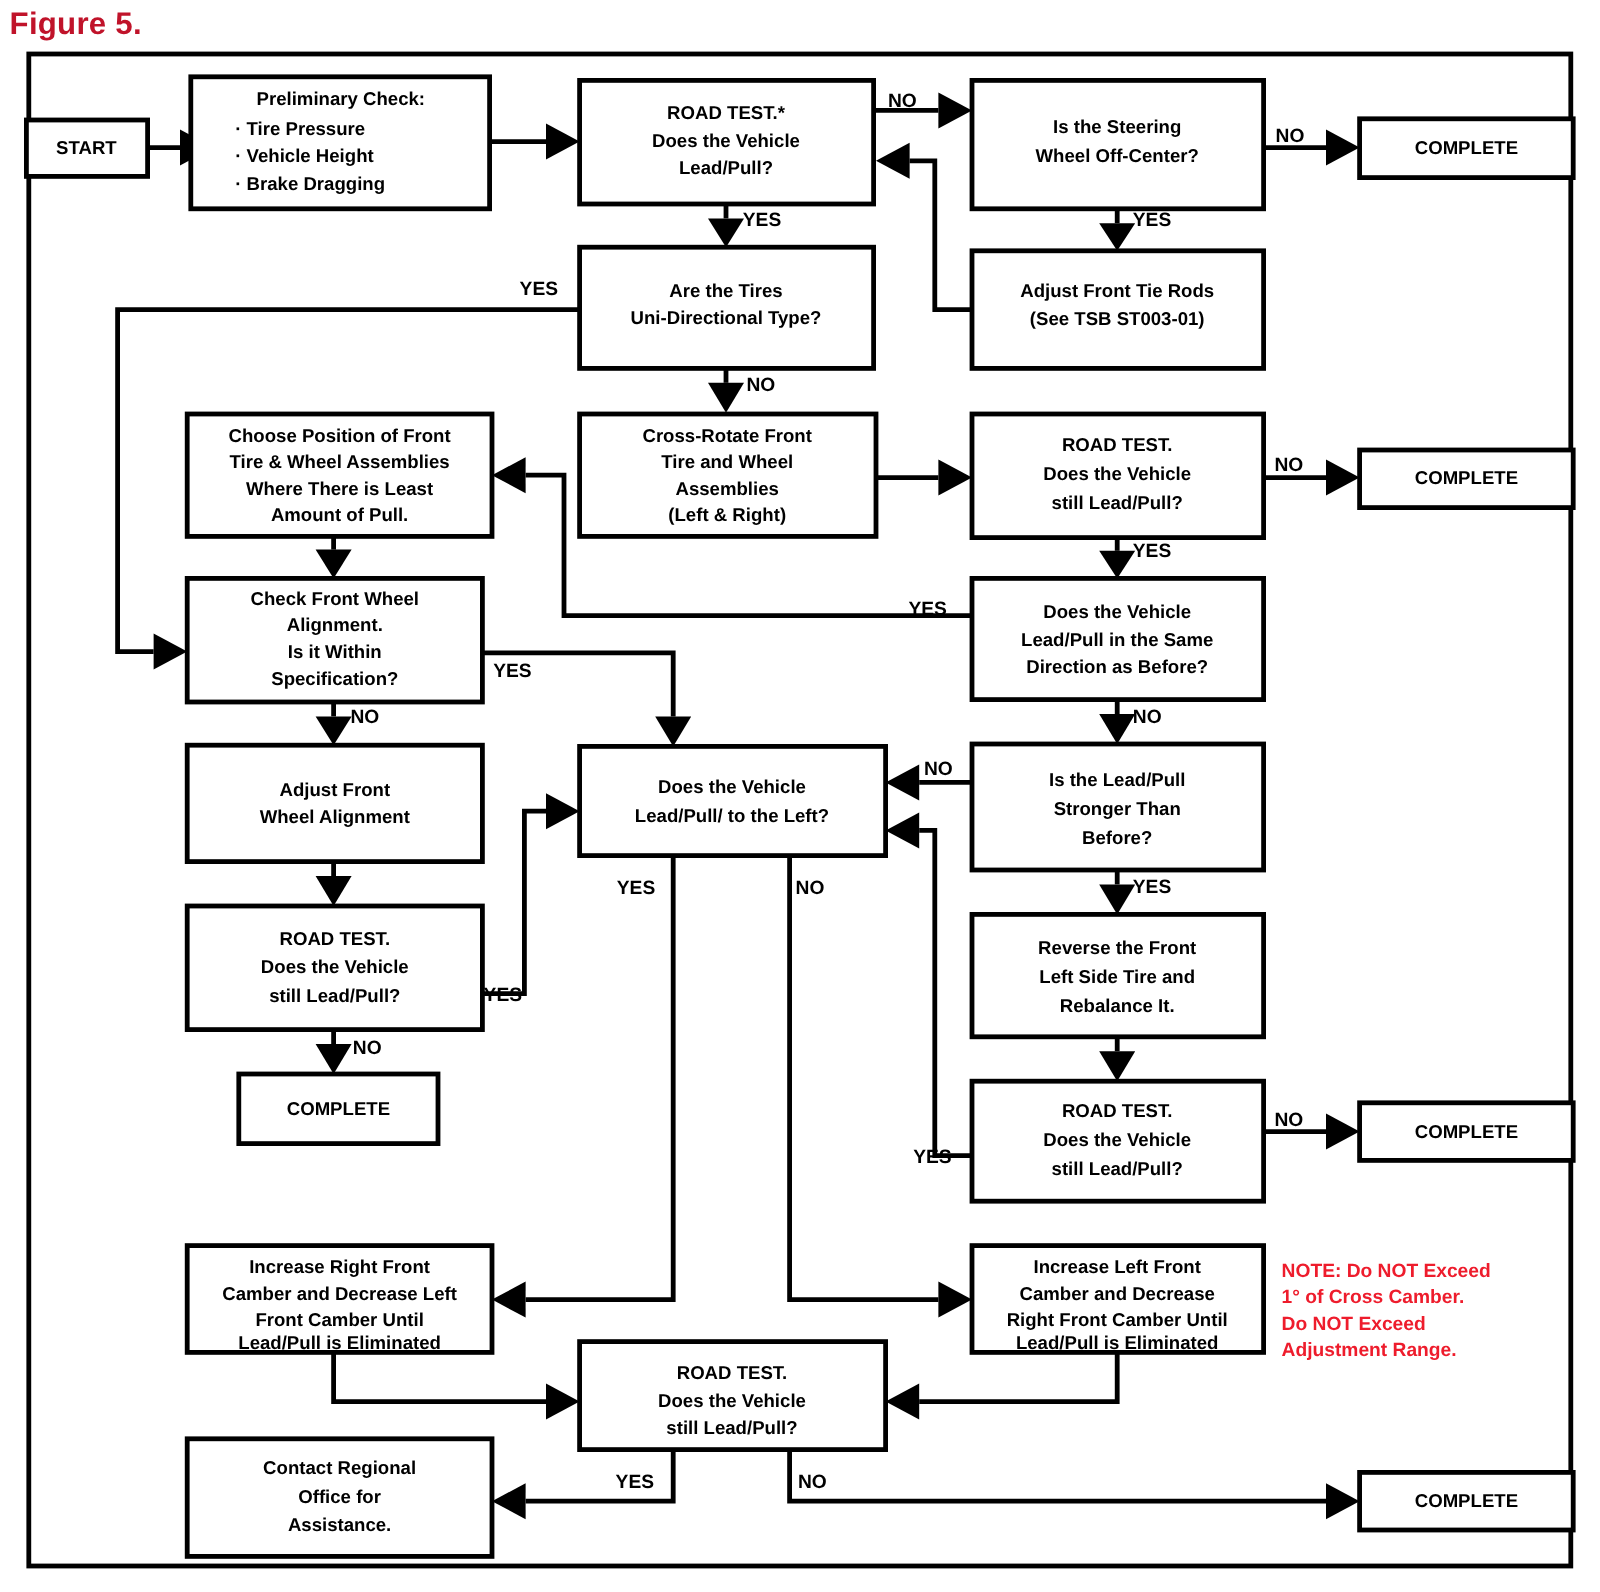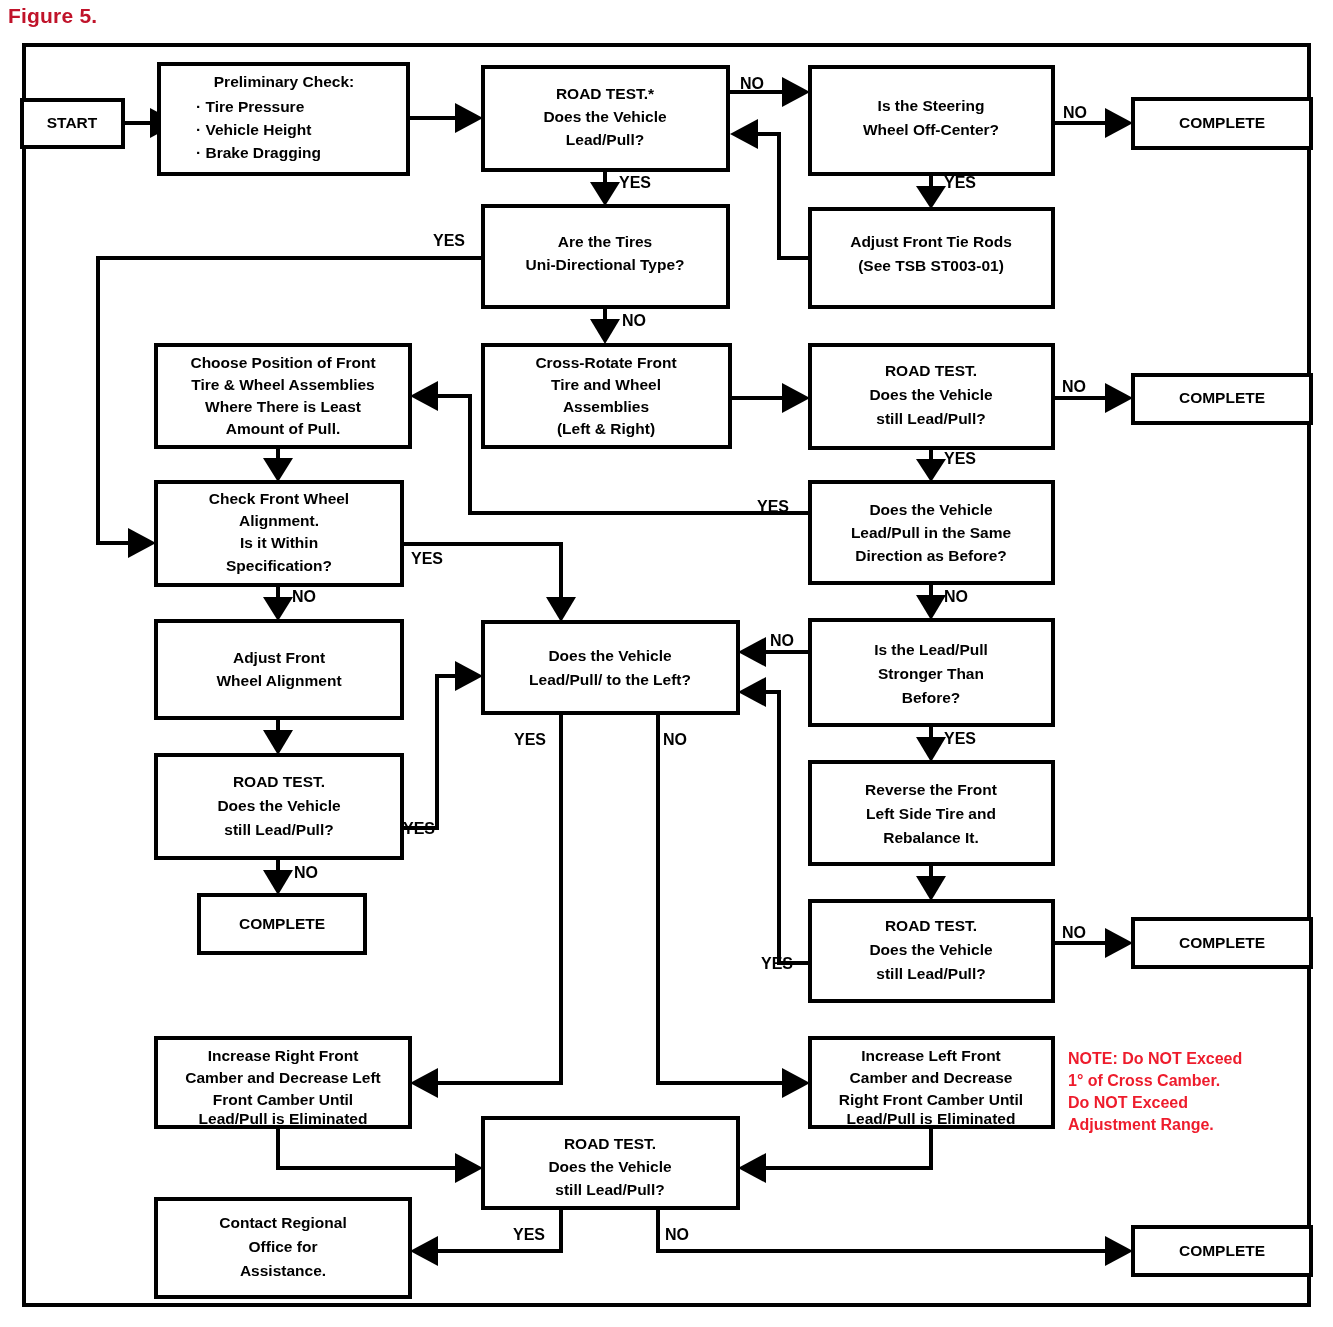--- a/index.html
+++ b/index.html
@@ -11,21 +11,21 @@
     width: 1333px;
     height: 1327px;
     font-family: "Liberation Sans", sans-serif;
     position: relative;
     overflow: hidden;
   }
   #figure-title {
     position: absolute;
     left: 8px;
     top: 4px;
-    font-size: 21px;
+    font-size: 26px;
     font-weight: bold;
     color: #c0132a;
     letter-spacing: 0.2px;
   }
   #chart-frame {
     position: absolute;
     left: 22px;
     top: 43px;
     width: 1289px;
     height: 1264px;

